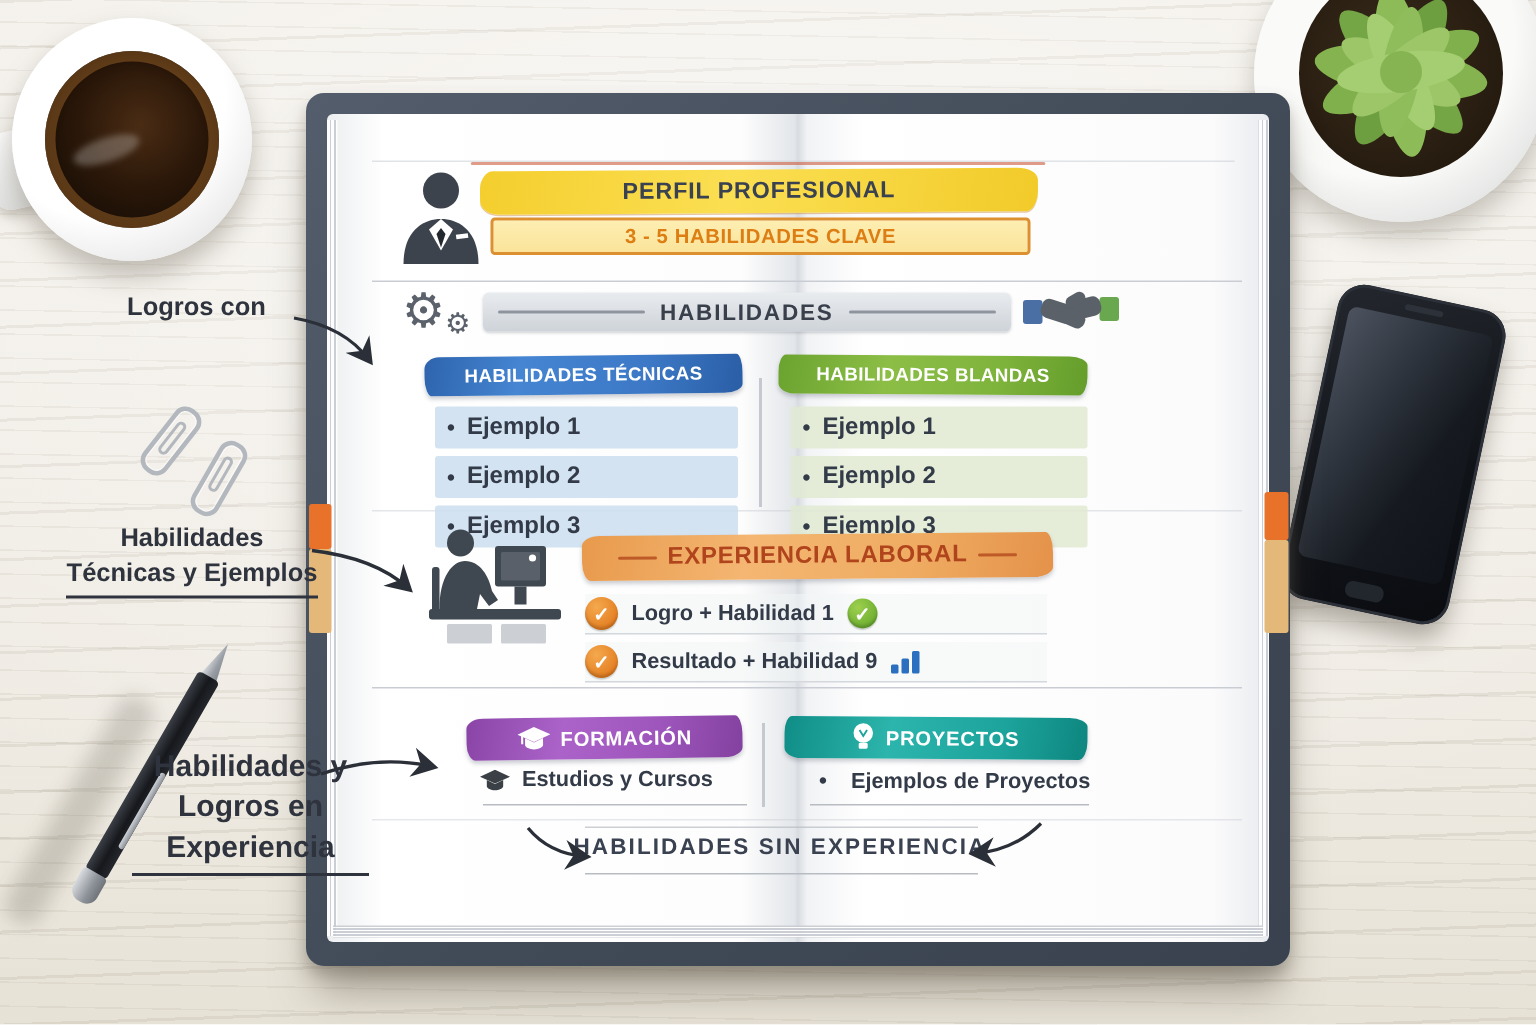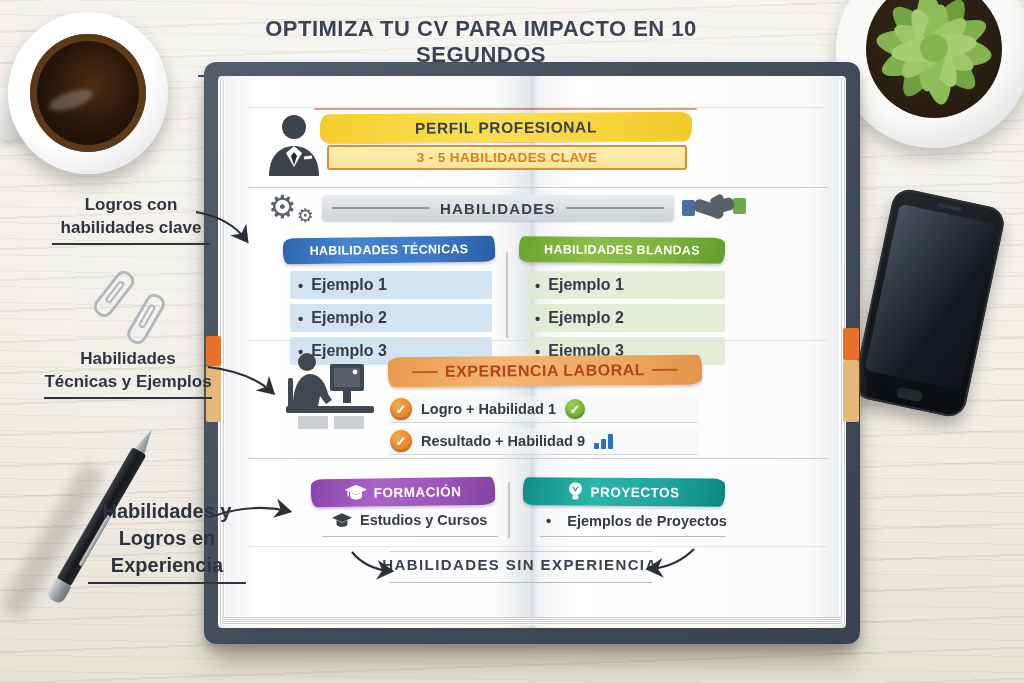--- a/index.html
+++ b/index.html
@@ -258,21 +258,20 @@
     <div class="pen-cap"></div>
   </div>
 
   <div class="abs clip clip1">
       <div class="inner"></div>
     </div>
   <div class="abs clip clip2">
       <div class="inner"></div>
     </div>
 
-  <div class="abs main-title">OPTIMIZA TU CV PARA IMPACTO EN 10 SEGUNDOS</div>
 
   <div class="abs notebook-cover"></div>
   <div class="abs notebook-pages"></div>
   <div class="abs page-edge left"></div>
   <div class="abs page-edge right"></div>
   <div class="abs page-edge bottom"></div>
 
   <div class="abs tab" style="left:206px;top:336px;width:15px;height:30px;background:#e8722a;"></div>
   <div class="abs tab" style="left:206px;top:366px;width:15px;height:56px;background:#e3b878;"></div>
   <div class="abs tab" style="left:843px;top:328px;width:16px;height:32px;background:#e8722a;"></div>
@@ -376,41 +375,40 @@
     <span>FORMACIÓN</span>
   </div>
   <div class="abs brush teal">
     <svg width="15" height="20" viewBox="0 0 15 20">
       <circle cx="7.5" cy="7" r="6.5" fill="#ffffff"></circle>
       <rect x="4.5" y="13.5" width="6" height="4" rx="1" fill="#ffffff"></rect>
       <path d="M5,5 L7.5,9 L10,5" stroke="#1da59d" stroke-width="1.3" fill="none"></path>
     </svg>
     <span>PROYECTOS</span>
   </div>
-  <div class="abs sub-row" style="left:332px;top:512px;">
+  <div class="abs sub-row" style="left:320px;top:512px;">
     <svg width="20" height="15" viewBox="0 0 22 16">
       <polygon points="11,0 22,5 11,10 0,5" fill="#3a4046"></polygon>
       <path d="M5,7.5 L5,12 C5,13.6 8,15 11,15 C14,15 17,13.6 17,12 L17,7.5 L11,10.4 Z" fill="#3a4046"></path>
     </svg>
     <span>Estudios y Cursos</span>
   </div>
   <div class="abs underline-thin" style="left:322px;top:536px;width:176px;"></div>
   <div class="abs sub-row bullet-row" style="left:546px;top:512px;">
     <span>Ejemplos de Proyectos</span>
   </div>
   <div class="abs underline-thin" style="left:540px;top:536px;width:186px;"></div>
   <div class="abs vdiv" style="left:508px;top:482px;height:56px;"></div>
 
   <div class="abs underline-thin" style="left:390px;top:551px;width:262px;opacity:.7;"></div>
   <div class="abs footer-text">HABILIDADES SIN EXPERIENCIA</div>
   <div class="abs underline-thin" style="left:390px;top:582px;width:262px;"></div>
 
   <div class="abs ann ann1">
     <div>Logros con</div>
-    <div class="l2">habilidades clave</div>
   </div>
   <div class="abs ann ann2">
     <div>Habilidades</div>
     <div class="l2">Técnicas y Ejemplos</div>
   </div>
   <div class="abs ann ann3">
     <div>Habilidades y</div>
     <div class="l2">Logros en Experiencia</div>
   </div>
 

